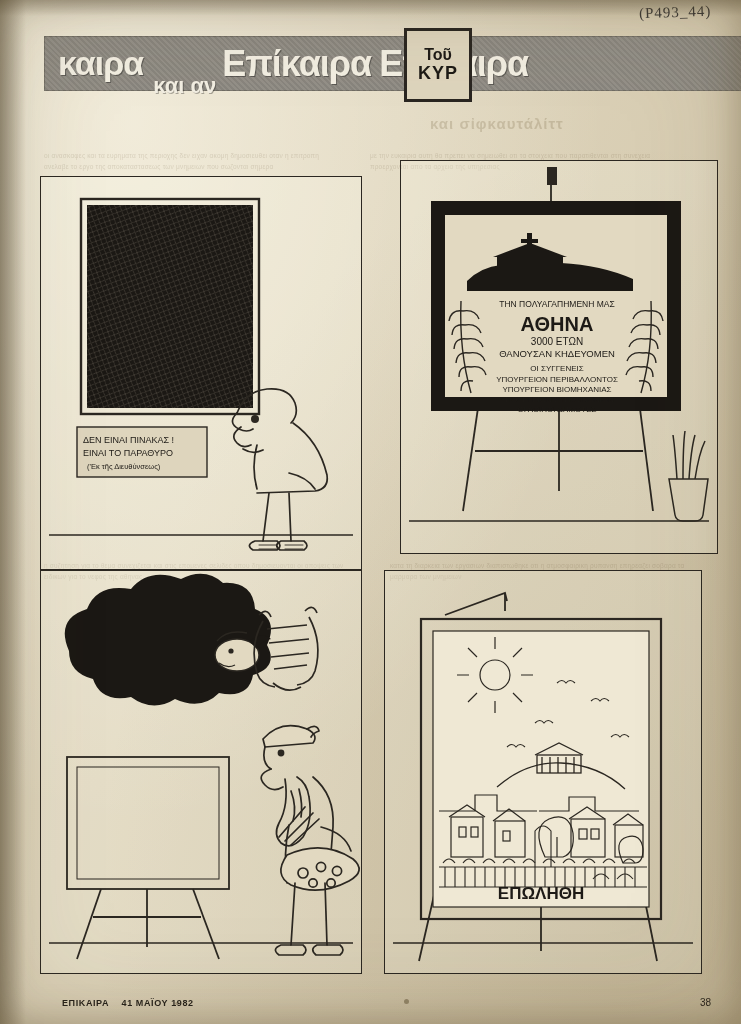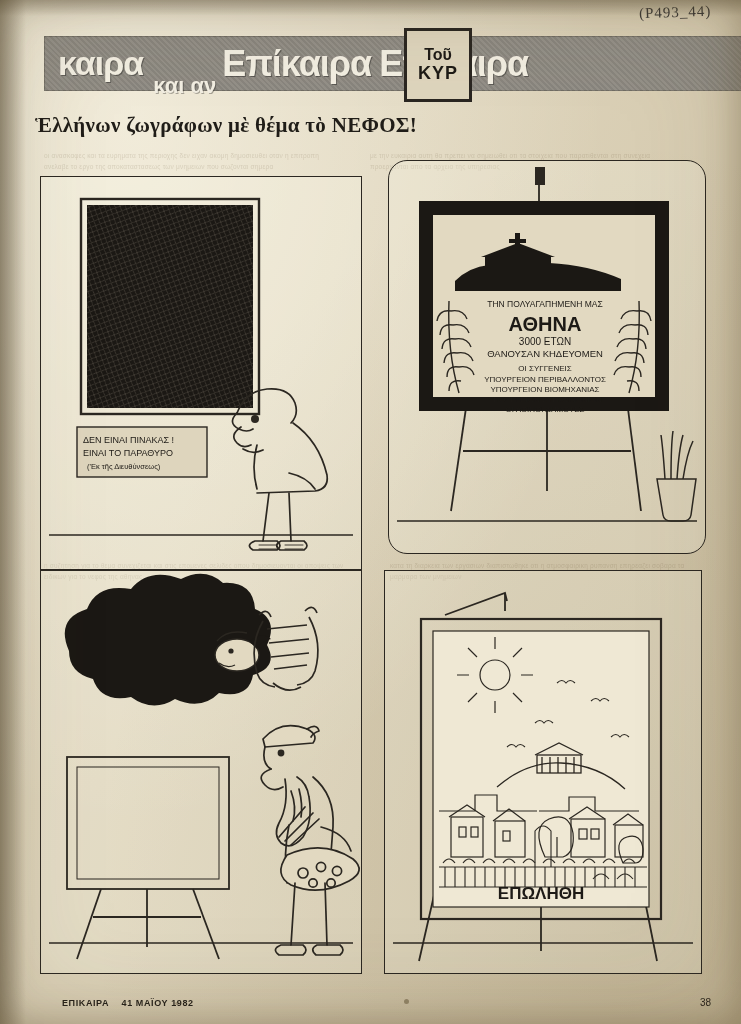--- a/index.html
+++ b/index.html
@@ -176,21 +176,21 @@
     width: 660px;
     height: 815px;
   }
   .panel {
     position: absolute;
     border: 1.6px solid #2b2721;
     background: rgba(255,253,243,0.22);
     overflow: hidden;
   }
   .p1 { left: 0px;   top: 16px;   width: 320px; height: 392px; }
-  .p2 { left: 348px; top: 0px;   width: 316px; height: 392px; border-radius: 19px; }
+  .p2 { left: 360px; top: 0px;   width: 316px; height: 392px; }
   .p3 { left: 0px;   top: 410px; width: 320px; height: 402px; }
   .p4 { left: 344px; top: 410px; width: 316px; height: 402px; }
   .panel svg { display: block; width: 100%; height: 100%; }
 
   
   .footer-left {
     position: absolute;
     left: 62px;
     bottom: 16px;
     font-family: "Liberation Sans", sans-serif;
@@ -214,20 +214,21 @@
   }
   .spot.s1 { left: 404px; bottom: 20px; width: 5px; height: 5px; background: rgba(80,64,36,0.45); }
   .spot.s2 { left: 175px; top: 1002px; width: 3px; height: 3px; background: rgba(80,64,36,0.3); }
 </style>
 </head>
 <body>
 
 <div class="page">
   <div class="paper-tint"></div>
 
+  <div class="bleed big">και σἰφκαυτάλίττ</div>
   <div class="bleed b1">οι ανασκαφες και τα ευρηματα της περιοχης δεν ειχαν ακομη δημοσιευθει οταν η επιτροπη ανελαβε το εργο της αποκαταστασεως των μνημειων που σωζονται σημερα</div>
   <div class="bleed b2">με την ευκαιρια αυτη θα πρεπει να σημειωθει οτι τα στοιχεια που παρατιθενται στη συνεχεια προερχονται απο τα αρχεια της υπηρεσιας</div>
   <div class="bleed b3">η συζητηση για το θεμα συνεχιζεται και στις επομενες σελιδες οπου δημοσιευονται οι αποψεις των ειδικων για το νεφος της αθηνας</div>
   <div class="bleed b4">κατα τη διαρκεια των εργασιων διαπιστωθηκε οτι η ατμοσφαιρικη ρυπανση επηρεαζει σοβαρα τα μαρμαρα των μνημειων</div>
 
   <div class="archive-note">(P493_44)</div>
 
   <div class="masthead">
     <div class="band"></div>
     <div class="mast-text">
@@ -235,21 +236,20 @@
       <span class="mast-2">και αν</span>
       <span class="mast-3">Επίκαιρα</span>
       <span class="mast-4">Επίκαιρα</span>
     </div>
   </div>
   <div class="kyr-box">
     <span class="l1">Τοῦ</span>
     <span class="l2">ΚΥΡ</span>
   </div>
 
-  <div class="subtitle">Ἑλλήνων ζωγράφων μὲ θέμα τὸ ΝΕΦΟΣ!</div>
 
   <div class="panels">
 
     <div class="panel p1">
       <svg viewBox="0 0 320 392" xmlns="http://www.w3.org/2000/svg">
         <defs>
           <pattern id="scrib" width="7" height="7" patternUnits="userSpaceOnUse" patternTransform="rotate(25)">
             <rect width="7" height="7" fill="#1b1814"></rect>
             <path d="M0 0 L7 7 M7 0 L0 7" stroke="#4a453c" stroke-width="0.7"></path>
           </pattern>

